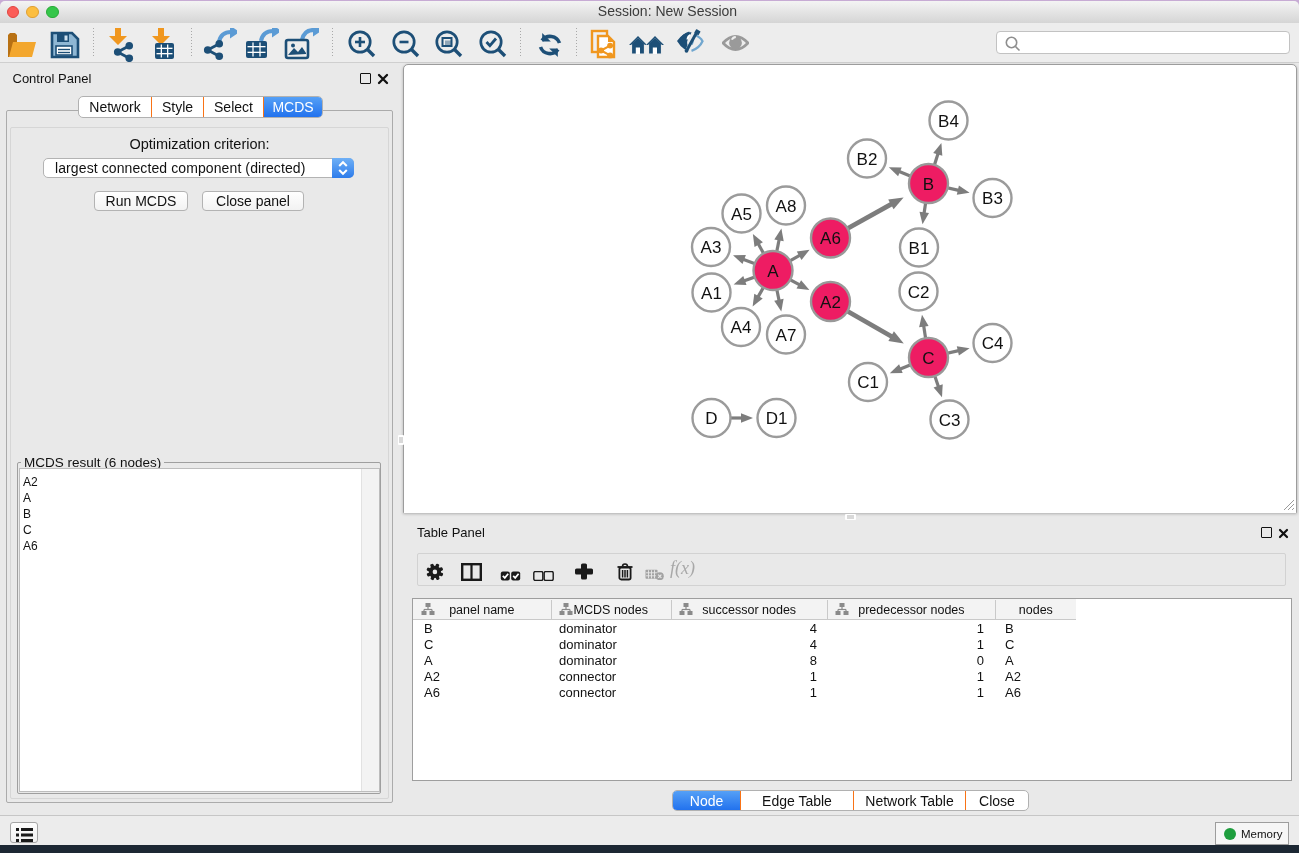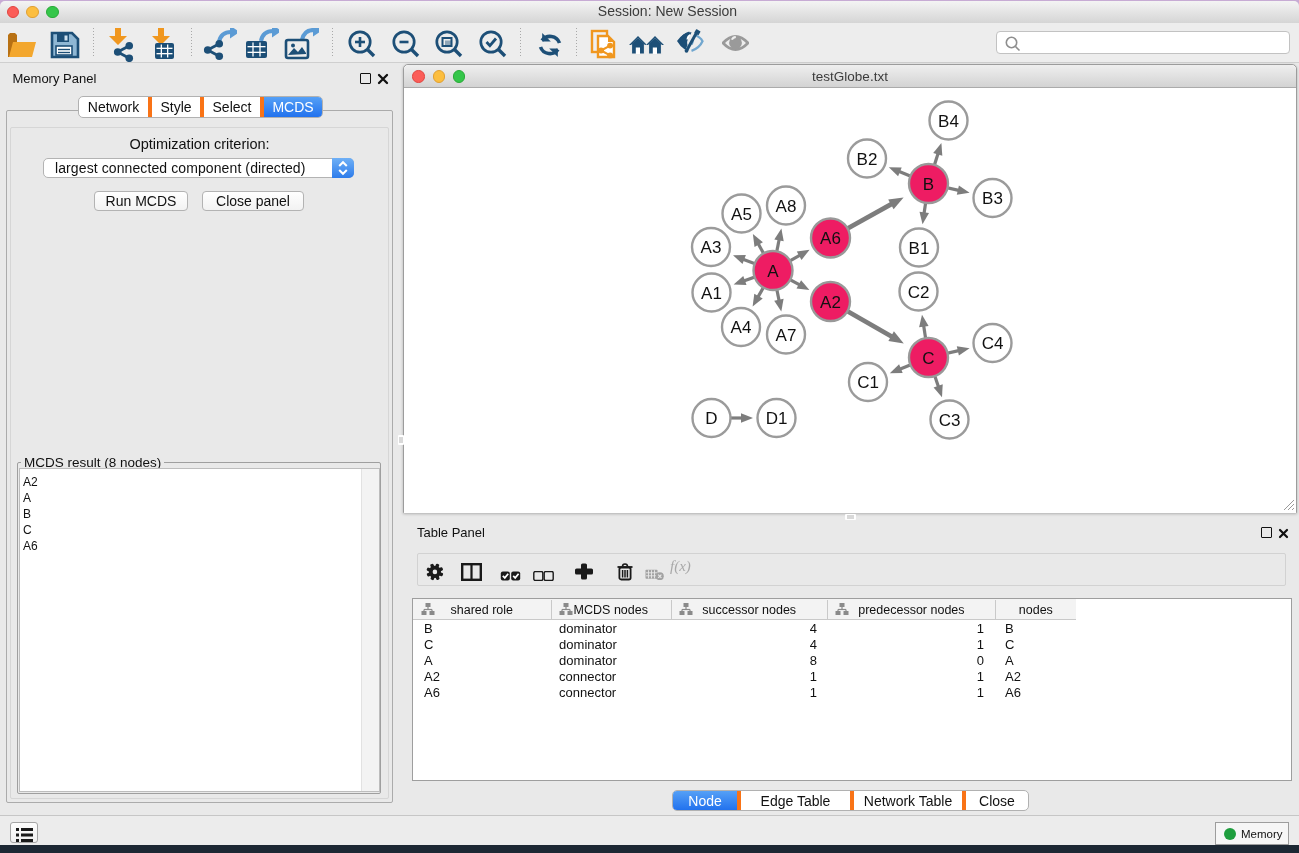--- a/index.html
+++ b/index.html
@@ -10,21 +10,21 @@
  border-bottom:1px solid #a9a9a9;border-radius:5px 5px 0 0;padding-left:36px;}
 .titletext{width:100%;text-align:center;font-size:14px;color:#3c3c3c;line-height:21px}
 .tl{border-radius:50%;width:12.5px;height:12.5px;top:4.5px}
 .toolbar{left:0;top:23px;width:1299px;height:40px;background:#ededed;border-bottom:1px solid #cfcfcf}
 .sep{top:28px;height:30px;width:1px;background-image:linear-gradient(#a9a9a9 33%,rgba(0,0,0,0) 0%);
  background-size:1px 3px;background-repeat:repeat-y}
 .searchbox{left:996px;top:31px;width:294px;height:23px;background:#fff;border:1px solid #c2c2c2;border-radius:4px}
 .cp-title{left:12.5px;top:70.5px;font-size:13px;color:#111}
 .float-ico{width:11px;height:11px;border:1.6px solid #111;border-radius:1px;background:transparent}
 .seg{position:absolute;display:flex;height:22px;border:1px solid #b1b1b1;border-radius:5px;background:#fff;overflow:hidden}
-.seg div{font-size:14px;color:#111;text-align:center;line-height:21px;border-right:4px solid #f97316}
+.seg div{font-size:14px;color:#111;text-align:center;line-height:21px;border-right:1px solid #f97316}
 .seg div:last-child{border-right:none}
 .seg .sel{background:linear-gradient(#55a0f6,#2272ee);color:#fff}
 .panelbox{left:6px;top:110px;width:387px;height:693px;border:1px solid #ababab;border-radius:2px}
 .innerbox{left:10px;top:127px;width:379px;height:672px;border:1px solid #d6d6d6;border-radius:2px;background:#e9e9e9}
 .optlabel{left:0;top:136px;width:399px;text-align:center;font-size:14.5px;color:#111}
 .dropdown{left:43px;top:158px;width:311px;height:20px;background:#fff;border:1px solid #b3b3b3;border-radius:5px;
  font-size:14px;letter-spacing:0.1px;color:#111;line-height:19px;padding-left:11px}
 .stepper{left:332px;top:158px;width:22px;height:20px;border-radius:0 5px 5px 0;background:linear-gradient(#6fb0f6,#2d7ceb)}
 .btn{position:absolute;height:20px;background:linear-gradient(#ffffff,#f2f2f2);border:1px solid #b3b3b3;border-radius:4px;
  font-size:14px;color:#111;text-align:center;line-height:19px}
@@ -178,21 +178,21 @@
       <path d="M1 11 Q13.5 -2.2 26 11 Q13.5 24.2 1 11 Z" fill="none" stroke="#9a9a9a" stroke-width="2.7"></path>
       <circle cx="13.5" cy="10.8" r="6.4" fill="#9a9a9a"></circle>
       <path d="M9.8 7.6 Q11 5.2 13.8 4.9" fill="none" stroke="#efefef" stroke-width="2.1"></path>
     </svg></div>
 <div class="abs searchbox">
     <div class="abs" style="left:7px;top:3px"><svg width="18" height="18" viewBox="0 0 18 18">
         <circle cx="7.5" cy="7.5" r="5.2" fill="none" stroke="#8e8e8e" stroke-width="1.6"></circle>
         <line x1="11.5" y1="11.5" x2="15.5" y2="15.5" stroke="#8e8e8e" stroke-width="1.6"></line>
       </svg></div>
   </div>
-<div class="abs cp-title">Memory Panel</div>
+<div class="abs cp-title">Control Panel</div>
 <div class="abs float-ico" style="left:360px;top:73px"></div>
 <svg class="abs" style="left:377px;top:73px" width="12" height="12" viewBox="0 0 12 12">
     <path d="M2 2 L10 10 M10 2 L2 10" stroke="#111" stroke-width="2.3" stroke-linecap="round"></path>
   </svg>
 <div class="abs panelbox"></div>
 <div class="seg" style="left:78px;top:96px">
     <div style="width:73px">Network</div>
     <div style="width:52px">Style</div>
     <div style="width:60px">Select</div>
     <div class="sel" style="width:58px">MCDS</div>
@@ -200,21 +200,21 @@
 <div class="abs innerbox"></div>
 <div class="abs optlabel">Optimization criterion:</div>
 <div class="abs dropdown">largest connected component (directed)</div>
 <div class="abs stepper"><svg width="22" height="20" viewBox="0 0 22 20">
       <path d="M7.2 8 L11 4.2 L14.8 8" fill="none" stroke="#fff" stroke-width="2"></path>
       <path d="M7.2 12 L11 15.8 L14.8 12" fill="none" stroke="#fff" stroke-width="2"></path>
     </svg></div>
 <div class="abs btn" style="left:94px;top:191px;width:94px">Run MCDS</div>
 <div class="abs btn" style="left:202px;top:191px;width:102px">Close panel</div>
 <div class="abs fieldset"></div>
-<div class="abs legend">MCDS result (8 nodes)</div>
+<div class="abs legend">MCDS result (6 nodes)</div>
 <div class="abs mlist">
     <div style="margin-top:5px">A2</div>
     <div>A</div>
     <div>B</div>
     <div>C</div>
     <div>A6</div>
   </div>
 <div class="abs scrolltrack"></div>
 <div class="abs statusbar"></div>
 <div class="abs listbtn">
@@ -222,26 +222,20 @@
         <rect x="1" y="3" width="3" height="3" fill="#1a1a1a"></rect>
         <rect x="6" y="3" width="12" height="3" fill="#1a1a1a"></rect>
         <rect x="1" y="8.5" width="3" height="3" fill="#1a1a1a"></rect>
         <rect x="6" y="8.5" width="12" height="3" fill="#1a1a1a"></rect>
         <rect x="1" y="14" width="3" height="3" fill="#1a1a1a"></rect>
         <rect x="6" y="14" width="12" height="3" fill="#1a1a1a"></rect>
       </svg></div>
   </div>
 <div class="abs membtn"><span style="display:inline-block;width:12px;height:12px;border-radius:50%;background:#1e9e3e;vertical-align:-2px;margin:0 5px 0 8px"></span>Memory</div>
 <div class="abs netwin">
-    <div class="abs nettitle">
-      <div class="titletext" style="line-height:23px;font-size:13.5px">testGlobe.txt</div>
-      <div class="abs nettl" style="left:8px;background:#fb5d58;border:0.5px solid #e14540"></div>
-      <div class="abs nettl" style="left:28.5px;background:#fcbe3f;border:0.5px solid #e0a033"></div>
-      <div class="abs nettl" style="left:48.5px;background:#35c64a;border:0.5px solid #2aaa38"></div>
-    </div>
     <div class="abs" style="left:0;top:23px;width:892px;height:425px;background:#fff;overflow:hidden">
       <svg width="894" height="426" viewBox="0 0 894 426" style="position:absolute;left:0;top:0">
 <line x1="369.0" y1="182.5" x2="339.0" y2="193.2" stroke="#7d7d7d" stroke-width="3.2"></line>
 <polygon points="329.6,196.6 339.3,188.0 342.5,197.1" fill="#7d7d7d"></polygon>
 <line x1="369.0" y1="182.5" x2="338.3" y2="170.9" stroke="#7d7d7d" stroke-width="3.2"></line>
 <polygon points="329.0,167.3 341.9,167.1 338.5,176.1" fill="#7d7d7d"></polygon>
 <line x1="369.0" y1="182.5" x2="353.5" y2="209.9" stroke="#7d7d7d" stroke-width="3.2"></line>
 <polygon points="348.6,218.6 350.3,205.7 358.7,210.5" fill="#7d7d7d"></polygon>
 <line x1="369.0" y1="182.5" x2="353.7" y2="154.8" stroke="#7d7d7d" stroke-width="3.2"></line>
 <polygon points="348.9,146.1 358.9,154.2 350.5,158.9" fill="#7d7d7d"></polygon>
@@ -374,28 +368,28 @@
 <div class="abs" style="left:645px;top:566px"><svg width="20" height="11" viewBox="0 0 20 11">
       <rect x="0.5" y="0.8" width="12" height="9" rx="0.8" fill="#a2a2a2"></rect>
       <line x1="1" y1="3.8" x2="12.2" y2="3.8" stroke="#e9e9e9" stroke-width="0.9"></line>
       <line x1="1" y1="6.8" x2="12.2" y2="6.8" stroke="#e9e9e9" stroke-width="0.9"></line>
       <line x1="3.5" y1="1.2" x2="3.5" y2="9.4" stroke="#e9e9e9" stroke-width="0.9"></line>
       <line x1="6.5" y1="1.2" x2="6.5" y2="9.4" stroke="#e9e9e9" stroke-width="0.9"></line>
       <line x1="9.5" y1="1.2" x2="9.5" y2="9.4" stroke="#e9e9e9" stroke-width="0.9"></line>
       <circle cx="14.8" cy="7.2" r="4" fill="#a2a2a2"></circle>
       <path d="M13.2 5.6 l3.2 3.2 M16.4 5.6 l-3.2 3.2" stroke="#e9e9e9" stroke-width="1.2"></path>
     </svg></div>
-<div class="abs" style="left:670px;top:558px;font-family:'Liberation Serif',serif;font-style:italic;font-size:15px;color:#a8a8a8">f(x)</div>
+<div class="abs" style="left:670px;top:558px;font-family:'Liberation Serif',serif;font-style:italic;font-size:18px;color:#a8a8a8">f(x)</div>
 <div class="abs tbl">
     <div class="abs thead"></div>
     <div class="thsep" style="left:137.6px"></div>
     <div class="thsep" style="left:258.0px"></div>
     <div class="thsep" style="left:414.4px"></div>
     <div class="thsep" style="left:582.4px"></div>
-    <div class="th" style="left:0.0px;width:137.6px">shared role</div>
+    <div class="th" style="left:0.0px;width:137.6px">panel name</div>
     <div class="abs" style="left:8.0px;top:3px"><svg width="14" height="14" viewBox="0 0 14 14">
         <rect x="4.5" y="1" width="5" height="4" fill="#8a8a8a"></rect>
         <line x1="7" y1="5" x2="7" y2="7.5" stroke="#8a8a8a" stroke-width="1.2"></line>
         <line x1="3" y1="7.5" x2="11" y2="7.5" stroke="#8a8a8a" stroke-width="1.2"></line>
         <line x1="3" y1="7.5" x2="3" y2="9" stroke="#8a8a8a" stroke-width="1.2"></line>
         <line x1="11" y1="7.5" x2="11" y2="9" stroke="#8a8a8a" stroke-width="1.2"></line>
         <rect x="0.5" y="9" width="5" height="4" fill="#8a8a8a"></rect>
         <rect x="8.5" y="9" width="5" height="4" fill="#8a8a8a"></rect>
       </svg></div>
     <div class="th" style="left:137.6px;width:120.4px">MCDS nodes</div>

